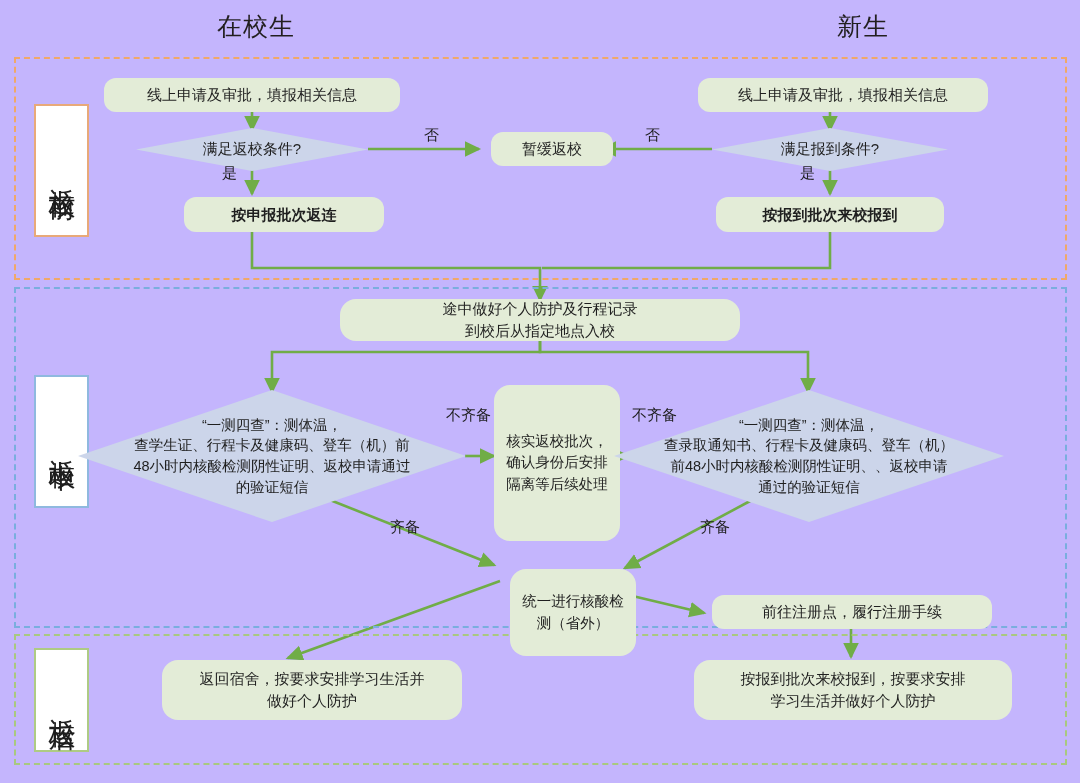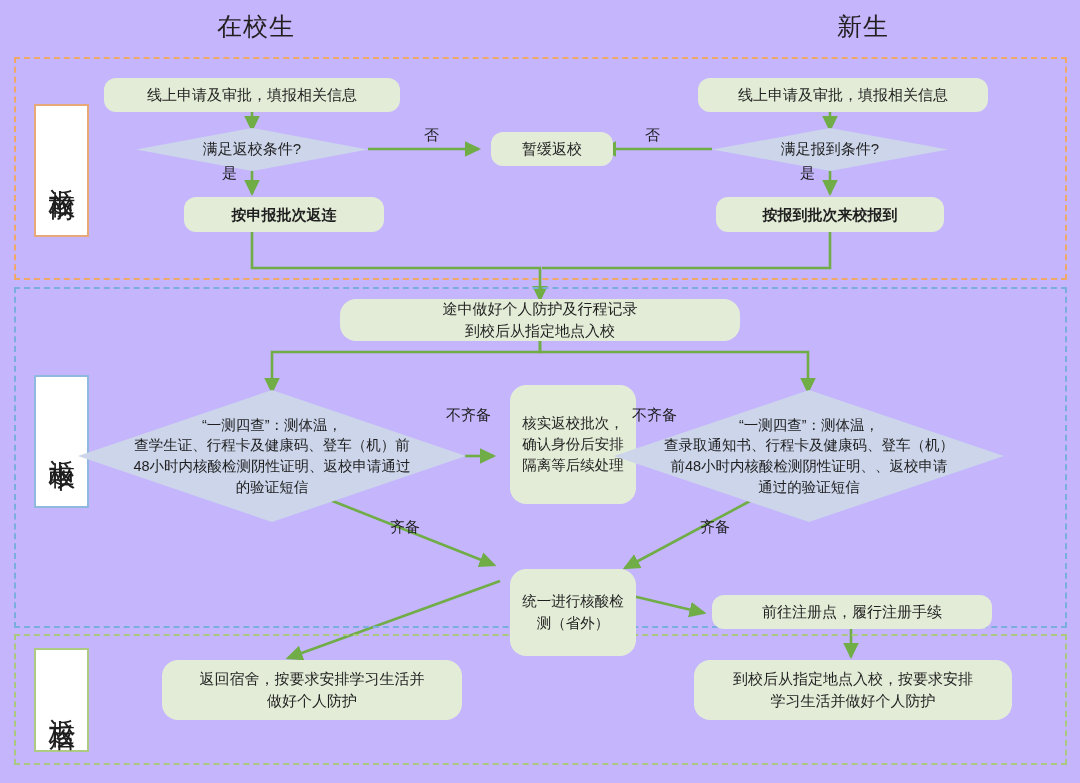--- a/index.html
+++ b/index.html
@@ -214,21 +214,21 @@
   <div class="diamond-wrap" style="left:78px; top:390px; width:388px; height:132px;">
     <svg class="dshape" viewBox="0 0 388 132" preserveAspectRatio="none" xmlns="http://www.w3.org/2000/svg">
       <polygon points="0,66 194,0 388,66 194,132" fill="#ccd5ea"></polygon>
     </svg>
     <div class="diamond-txt tight">“一测四查”：测体温，
 查学生证、行程卡及健康码、登车（机）前
 48小时内核酸检测阴性证明、返校申请通过
 的验证短信</div>
   </div>
 
-  <div class="node small rnd" style="left:494px; top:385px; width:126px; height:119px;margin-left:16px;">核实返校批次，确认身份后安排隔离等后续处理</div>
+  <div class="node small rnd" style="left:494px; top:385px; width:126px; height:156px;">核实返校批次，确认身份后安排隔离等后续处理</div>
 
   <div class="diamond-wrap" style="left:614px; top:390px; width:390px; height:132px;">
     <svg class="dshape" viewBox="0 0 390 132" preserveAspectRatio="none" xmlns="http://www.w3.org/2000/svg">
       <polygon points="0,66 195,0 390,66 195,132" fill="#ccd5ea"></polygon>
     </svg>
     <div class="diamond-txt tight">“一测四查”：测体温，
 查录取通知书、行程卡及健康码、登车（机）
 前48小时内核酸检测阴性证明、、返校申请
 通过的验证短信</div>
   </div>
@@ -238,16 +238,16 @@
   <div class="node" style="left:712px; top:595px; width:280px; height:34px;">前往注册点，履行注册手续</div>
 
   <div class="elabel" style="left:446px; top:406px;">不齐备</div>
   <div class="elabel" style="left:632px; top:406px;">不齐备</div>
   <div class="elabel" style="left:390px; top:518px;">齐备</div>
   <div class="elabel" style="left:700px; top:518px;">齐备</div>
 
   <div class="node rnd" style="left:132px; top:660px; width:300px; height:60px; white-space:pre-line;margin-left:30px;">返回宿舍，按要求安排学习生活并
 做好个人防护</div>
 
-  <div class="node rnd" style="left:694px; top:660px; width:318px; height:60px; white-space:pre-line;">到校后从指定地点入校，按要求安排
+  <div class="node rnd" style="left:694px; top:660px; width:318px; height:60px; white-space:pre-line;">按报到批次来校报到，按要求安排
 学习生活并做好个人防护</div>
 
 </div>
 
 </body></html>

